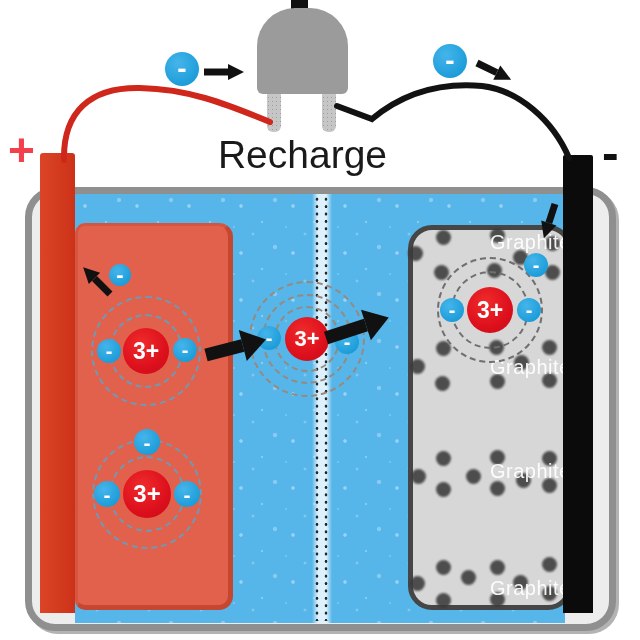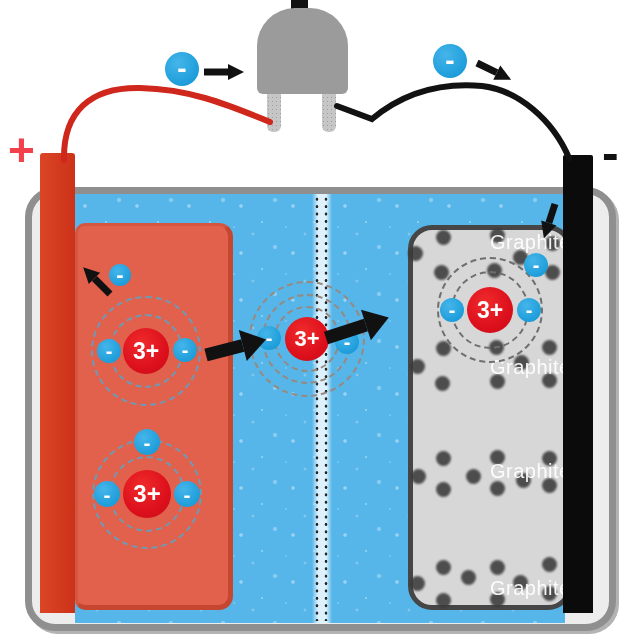--- a/index.html
+++ b/index.html
@@ -127,20 +127,21 @@
     <g transform="translate(326,338) rotate(-18)" fill="#111" stroke="#111">
       <line x1="0" y1="0" x2="42" y2="0" stroke-width="13"></line>
         <polygon points="42,-16 66,0 42,16" stroke="none"></polygon>
     </g>
     <g transform="translate(555,204) rotate(108)" fill="#111" stroke="#111">
       <line x1="0" y1="0" x2="20" y2="0" stroke-width="7"></line>
         <polygon points="20,-8 36,0 20,8" stroke="none"></polygon>
     </g>
   </svg>
 
+  <div class="recharge">Recharge</div>
   <div class="plus">+</div>
   <div class="minus">-</div>
 <div class="gdot" style="left: 407.5px; top: 245.5px;"></div>
     <div class="gdot" style="left: 435.5px; top: 229.5px;"></div>
     <div class="gdot" style="left: 433.5px; top: 264.5px;"></div>
     <div class="gdot" style="left: 489.5px; top: 227.5px;"></div>
     <div class="gdot" style="left: 486.5px; top: 262.5px;"></div>
     <div class="gdot" style="left: 512.5px; top: 249.5px;"></div>
     <div class="gdot" style="left: 544.5px; top: 235.5px;"></div>
     <div class="gdot" style="left: 544.5px; top: 264.5px;"></div>

